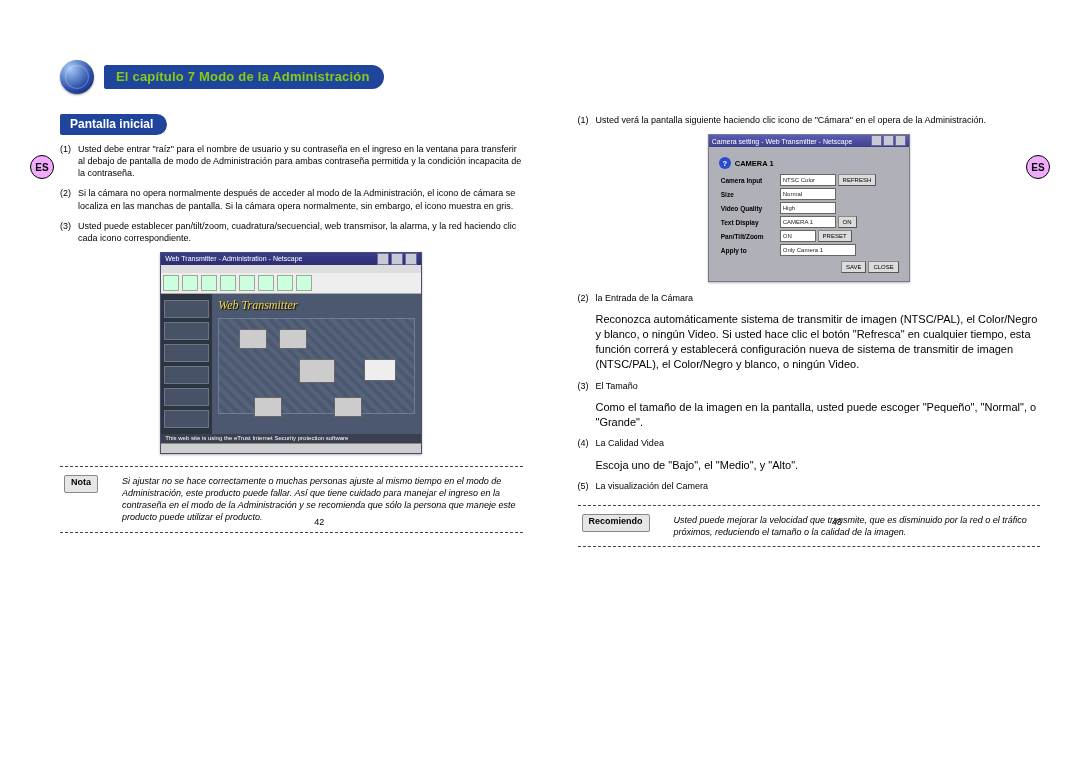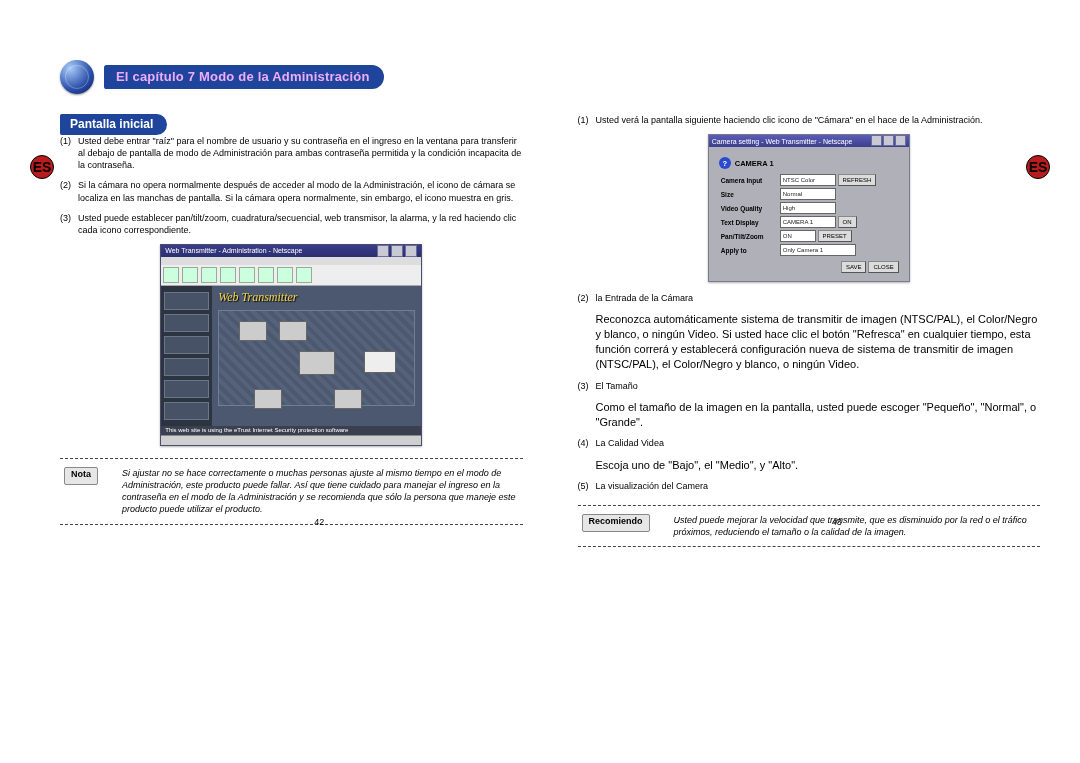--- a/index.html
+++ b/index.html
@@ -34,21 +34,21 @@
   }
   .globe::before {
     content:"";
     position:absolute;
     inset:5px;
     border:1px solid rgba(255,255,255,0.3);
     border-radius:50%;
   }
   .chapter-title-box {
     background: #1e459b;
-    color: #f0abfc;
+    color: #84cc16;
     font-weight: bold;
     font-size: 13px;
     padding: 4px 14px 5px 12px;
     border-radius: 3px 14px 14px 3px;
     letter-spacing: 0.2px;
   }
   .columns {
     display: flex;
     gap: 55px;
   }
@@ -56,38 +56,38 @@
     flex: 1;
     position: relative;
   }
   .side-badge {
     position: absolute;
     top: 155px;
     width: 22px;
     height: 22px;
     border: 1.4px solid #000;
     border-radius: 50%;
-    font-size: 14px;
+    font-size: 10px;
     font-weight: bold;
     display: flex;
     align-items: center;
     justify-content: center;
-    background: #b91c1c;
+    background: #f0abfc;
   }
   .side-badge.left { left: 30px; }
   .side-badge.right { right: 30px; }
   .section-title {
     display: inline-block;
     background: #1e459b;
     color: #fff;
     font-weight: bold;
     font-size: 12px;
     padding: 3px 14px 4px 10px;
     border-radius: 2px 12px 12px 2px;
-    margin-bottom: 0;
+    margin-bottom: 8px;
   }
   .numlist {
     font-size: 9px;
     line-height: 1.35;
     margin: 0;
     padding: 0 0 0 0;
   }
   .numlist .item {
     display: flex;
     margin-bottom: 8px;
@@ -323,21 +323,21 @@
       </div>
 
       <div class="page-num">42</div>
     </div>
 
     <div class="col">
 
       <div class="numlist">
         <div class="item">
           <div class="num">(1)</div>
-          <div class="txt">Usted verá la pantalla siguiente haciendo clic icono de "Cámara" en el hace de la Administración.</div>
+          <div class="txt">Usted verá la pantalla siguiente haciendo clic icono de "Cámara" en el opera de la Administración.</div>
         </div>
       </div>
 
       
       <div class="shot2">
         <div class="titlebar">
           <span>Camera setting - Web Transmitter - Netscape</span>
           <span class="btns"><span></span><span></span><span></span></span>
         </div>
         <div class="panel">

